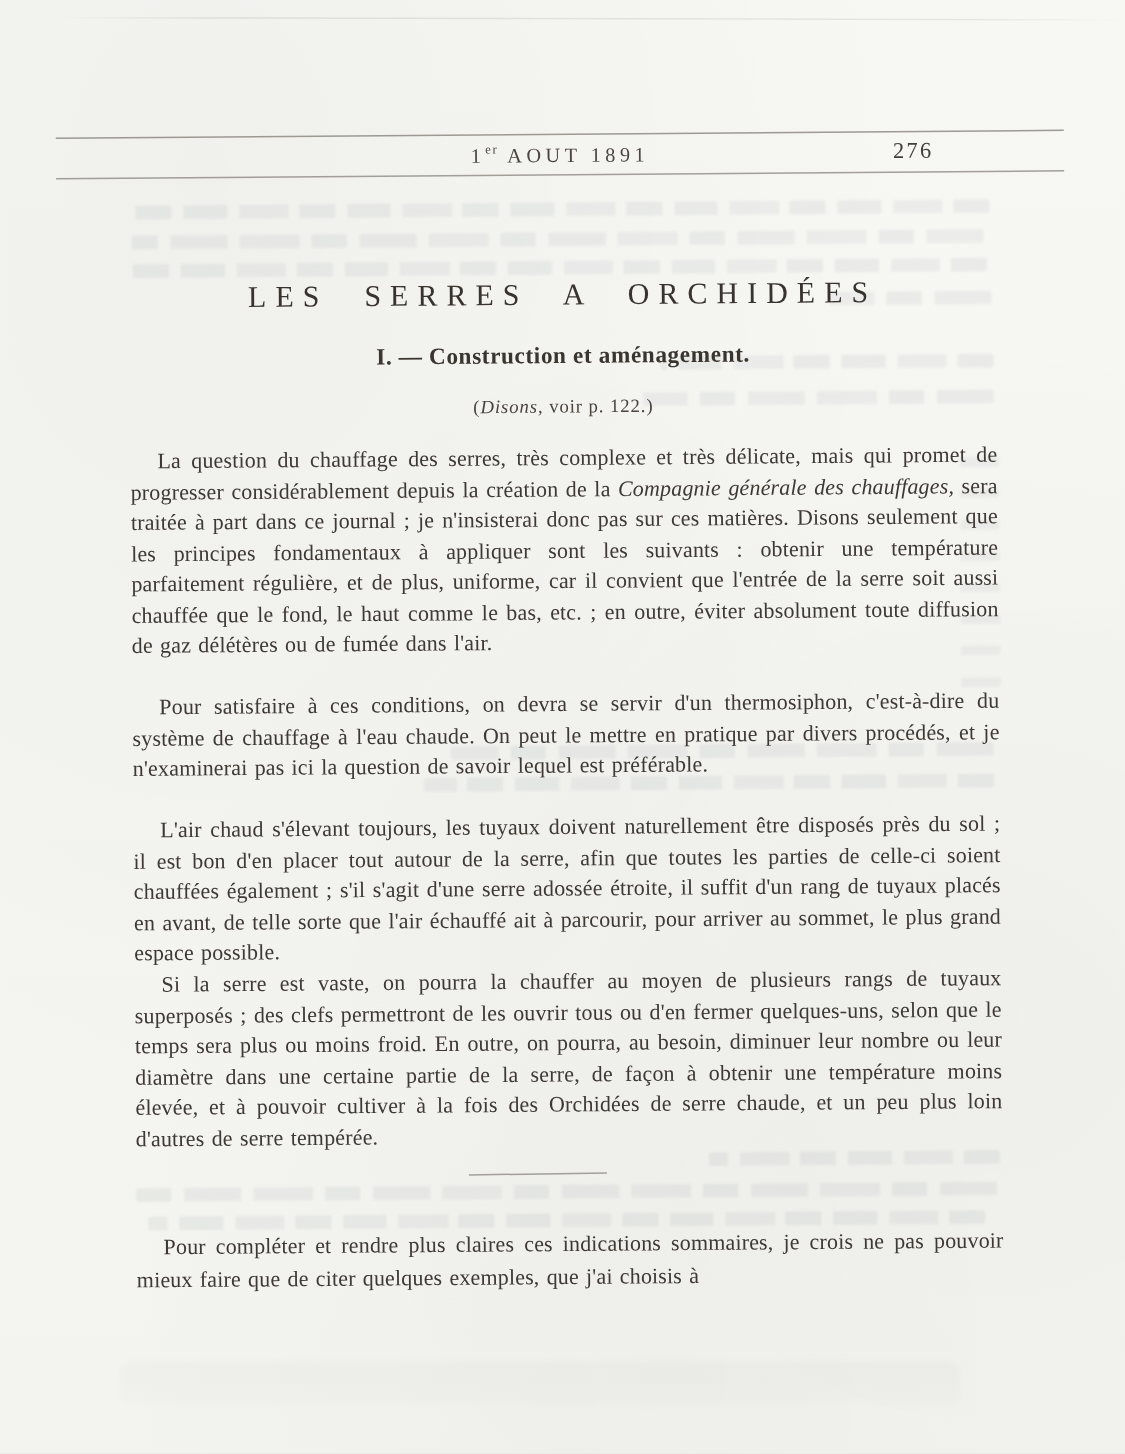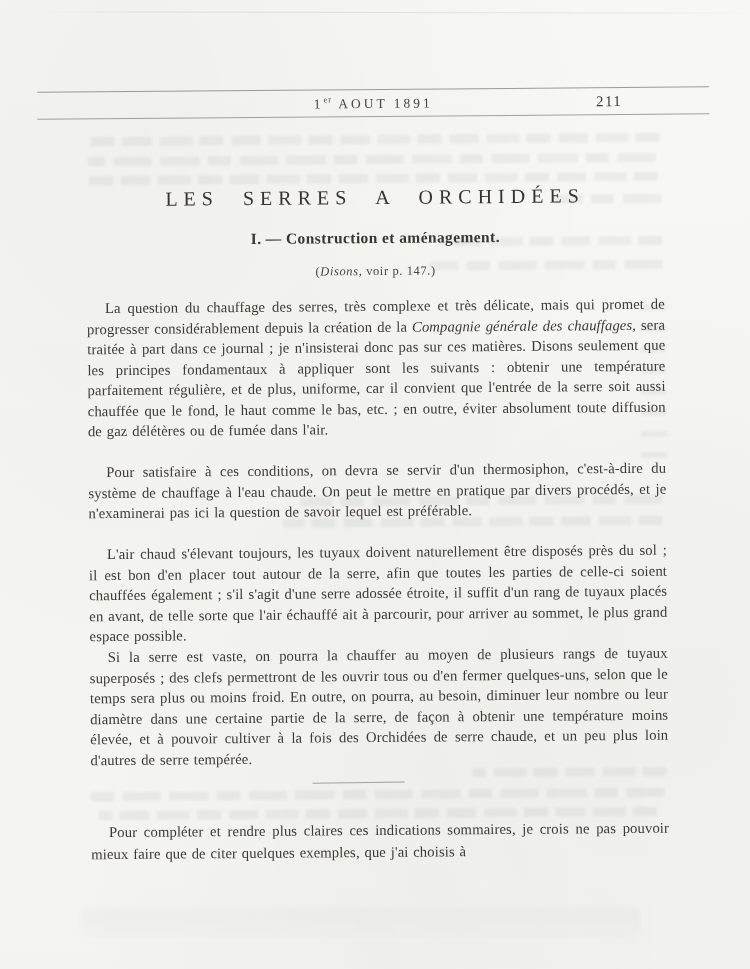--- a/index.html
+++ b/index.html
@@ -90,40 +90,40 @@
 
 <div class="page">
   <div class="edge-line"></div>
 
   <div class="skew">
 
     <div class="rule rule-top"></div>
     <div class="head-row">
       <span class="date"><span>1</span><sup>er</sup><span class="date-rest">AOUT 1891</span></span>
     </div>
-    <span class="folio">211</span>
+    <span class="folio">276</span>
     <div class="rule rule-bottom"></div>
 
     <div class="ghost" style="left:86px;top:135px;width:576px;"></div>
     <div class="ghost g2" style="left:90px;top:155px;width:568px;"></div>
     <div class="ghost" style="left:86px;top:174px;width:574px;"></div>
     <div class="ghost g2" style="left:555px;top:196px;width:108px;"></div>
     <div class="ghost" style="left:442px;top:238px;width:222px;"></div>
     <div class="ghost g2" style="left:430px;top:262px;width:234px;"></div>
     <div class="ghost-col"></div>
     <div class="ghost g2" style="left:300px;top:497px;width:362px;"></div>
     <div class="ghost" style="left:282px;top:518px;width:380px;"></div>
     <div class="ghost" style="left:470px;top:769px;width:194px;"></div>
     <div class="ghost g2" style="left:88px;top:790px;width:574px;"></div>
     <div class="ghost" style="left:96px;top:809px;width:558px;"></div>
 
     <h1 class="article-title">LES SERRES A ORCHIDÉES</h1>
     <h2 class="section-heading">I. — Construction et aménagement.</h2>
 
-    <p class="continuation"><span>(</span><span class="it">Disons,</span><span> voir p. 147.)</span></p>
+    <p class="continuation"><span>(</span><span class="it">Disons,</span><span> voir p. 122.)</span></p>
 
     <p class="para p1"><span>La question du chauffage des serres, très complexe et très délicate, mais qui promet de progresser considérablement depuis la création de la </span><span class="it">Compagnie générale des chauffages,</span><span> sera traitée à part dans ce journal ; je n'insisterai donc pas sur ces matières. Disons seulement que les principes fondamentaux à appliquer sont les suivants : obtenir une température parfaitement régulière, et de plus, uniforme, car il convient que l'entrée de la serre soit aussi chauffée que le fond, le haut comme le bas, etc. ; en outre, éviter absolument toute diffusion de gaz délétères ou de fumée dans l'air.</span></p>
 
     <p class="para p2">Pour satisfaire à ces conditions, on devra se servir d'un thermosiphon, c'est-à-dire du système de chauffage à l'eau chaude. On peut le mettre en pratique par divers procédés, et je n'examinerai pas ici la question de savoir lequel est préférable.</p>
 
     <p class="para p3">L'air chaud s'élevant toujours, les tuyaux doivent naturellement être disposés près du sol ; il est bon d'en placer tout autour de la serre, afin que toutes les parties de celle-ci soient chauffées également ; s'il s'agit d'une serre adossée étroite, il suffit d'un rang de tuyaux placés en avant, de telle sorte que l'air échauffé ait à parcourir, pour arriver au sommet, le plus grand espace possible.</p>
 
     <p class="para p4">Si la serre est vaste, on pourra la chauffer au moyen de plusieurs rangs de tuyaux superposés ; des clefs permettront de les ouvrir tous ou d'en fermer quelques-uns, selon que le temps sera plus ou moins froid. En outre, on pourra, au besoin, diminuer leur nombre ou leur diamètre dans une certaine partie de la serre, de façon à obtenir une température moins élevée, et à pouvoir cultiver à la fois des Orchidées de serre chaude, et un peu plus loin d'autres de serre tempérée.</p>
 
     <div class="separator"></div>

